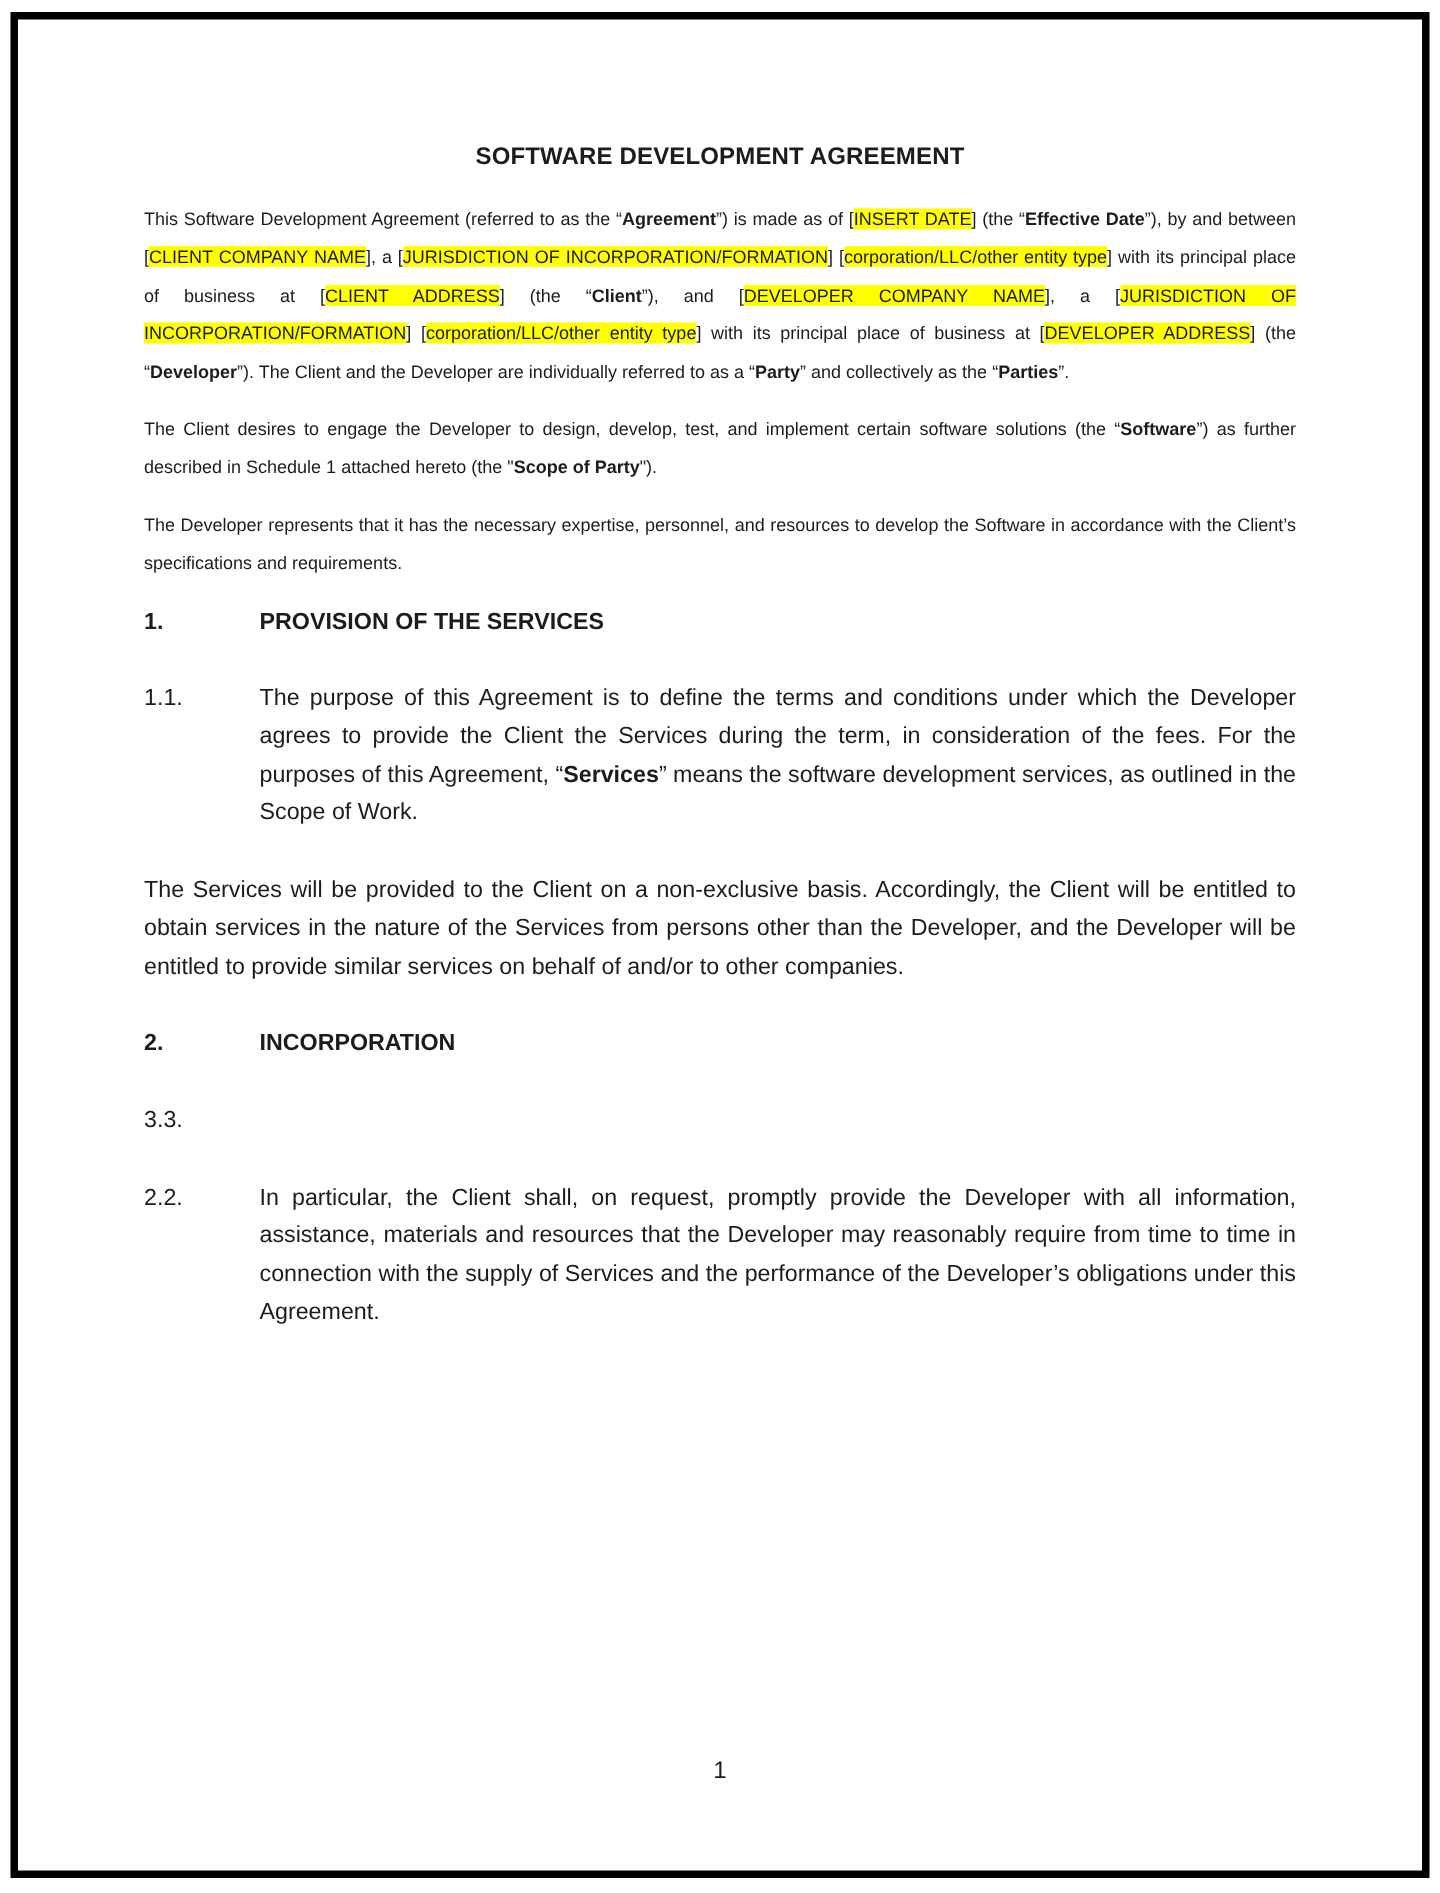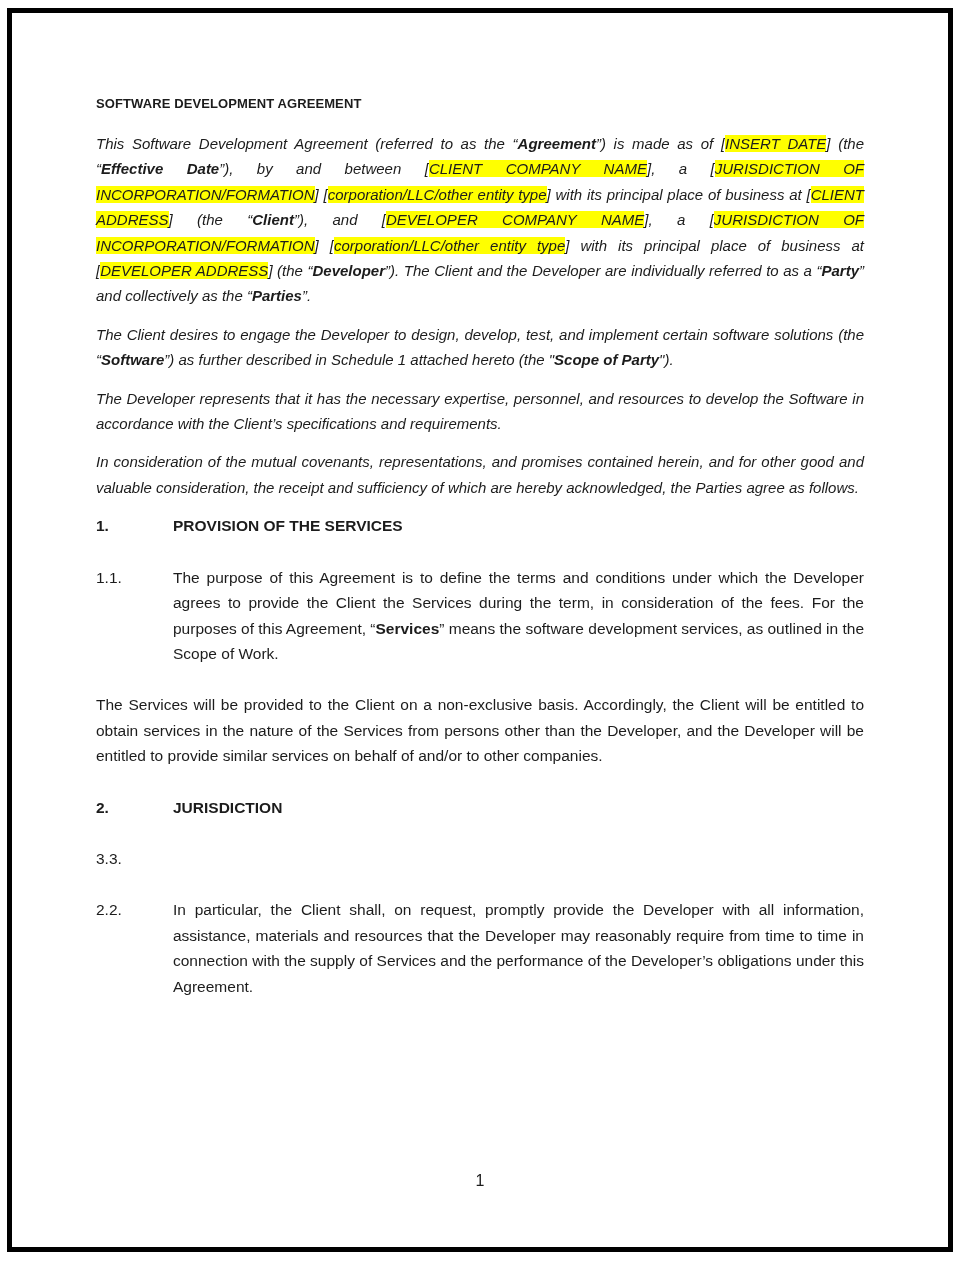--- a/index.html
+++ b/index.html
@@ -18,31 +18,31 @@
     border: 5px solid #000000;
     pointer-events: none;
   }
   .content {
     position: absolute;
     left: 96px;
     top: 96px;
     width: 768px;
   }
   .title {
-    font-size: 13px;
+    font-size: 16px;
     font-weight: bold;
+    text-align: center;
     margin: 0 0 20px 0;
     letter-spacing: 0.1px;
   }
   .para {
-    font-size: 15px;
+    font-size: 12px;
     line-height: 25.4px;
     text-align: justify;
     margin: 0 0 13px 0;
-    font-style: italic;
   }
   .num-row {
     display: flex;
     margin: 0 0 26px 0;
     font-size: 15.5px;
     line-height: 25.4px;
   }
   .num-row .num {
     flex: 0 0 77px;
   }
@@ -66,35 +66,34 @@
 <body>
 
 <div class="page-border"></div>
 
 <div class="content">
   <h1 class="title">SOFTWARE DEVELOPMENT AGREEMENT</h1>
   <div>
       <p class="para"><span>This Software Development Agreement (referred to as the “</span><span class="b">Agreement</span><span>”) is made as of [</span><span class="hl">INSERT DATE</span><span>] (the “</span><span class="b">Effective Date</span><span>”), by and between [</span><span class="hl">CLIENT COMPANY NAME</span><span>], a [</span><span class="hl">JURISDICTION OF INCORPORATION/FORMATION</span><span>] [</span><span class="hl">corporation/LLC/other entity type</span><span>] with its principal place of business at [</span><span class="hl">CLIENT ADDRESS</span><span>] (the “</span><span class="b">Client</span><span>”), and [</span><span class="hl">DEVELOPER COMPANY NAME</span><span>], a [</span><span class="hl">JURISDICTION OF INCORPORATION/FORMATION</span><span>] [</span><span class="hl">corporation/LLC/other entity type</span><span>] with its principal place of business at [</span><span class="hl">DEVELOPER ADDRESS</span><span>] (the “</span><span class="b">Developer</span><span>”). The Client and the Developer are individually referred to as a “</span><span class="b">Party</span><span>” and collectively as the “</span><span class="b">Parties</span><span>”.</span></p>
       <p class="para"><span>The Client desires to engage the Developer to design, develop, test, and implement certain software solutions (the “</span><span class="b">Software</span><span>”) as further described in Schedule 1 attached hereto (the "</span><span class="b">Scope of Party</span><span>").</span></p>
       <p class="para"><span>The Developer represents that it has the necessary expertise, personnel, and resources to develop the Software in accordance with the Client’s specifications and requirements.</span></p>
-      <p class="para"><span>In consideration of the mutual covenants, representations, and promises contained herein, and for other good and valuable consideration, the receipt and sufficiency of which are hereby acknowledged, the Parties agree as follows.</span></p>
       <div class="num-row heading">
         <span class="num">1.</span>
         <div class="num-text">PROVISION OF THE SERVICES</div>
       </div>
       <div class="num-row item">
         <span class="num">1.1.</span>
         <div class="num-text"><span>The purpose of this Agreement is to define the terms and conditions under which the Developer agrees to provide the Client the Services during the term, in consideration of the fees. For the purposes of this Agreement, “</span><span class="b">Services</span><span>” means the software development services, as outlined in the Scope of Work.</span></div>
       </div>
       <div class="num-row item">
         <div class="num-text"><span>The Services will be provided to the Client on a non-exclusive basis. Accordingly, the Client will be entitled to obtain services in the nature of the Services from persons other than the Developer, and the Developer will be entitled to provide similar services on behalf of and/or to other companies.</span></div>
       </div>
       <div class="num-row heading">
         <span class="num">2.</span>
-        <div class="num-text">JURISDICTION</div>
+        <div class="num-text">INCORPORATION</div>
       </div>
       <div class="num-row item">
         <span class="num">3.3.</span>
       </div>
       <div class="num-row item">
         <span class="num">2.2.</span>
         <div class="num-text"><span>In particular, the Client shall, on request, promptly provide the Developer with all information, assistance, materials and resources that the Developer may reasonably require from time to time in connection with the supply of Services and the performance of the Developer’s obligations under this Agreement.</span></div>
       </div>
     </div>
 </div>

